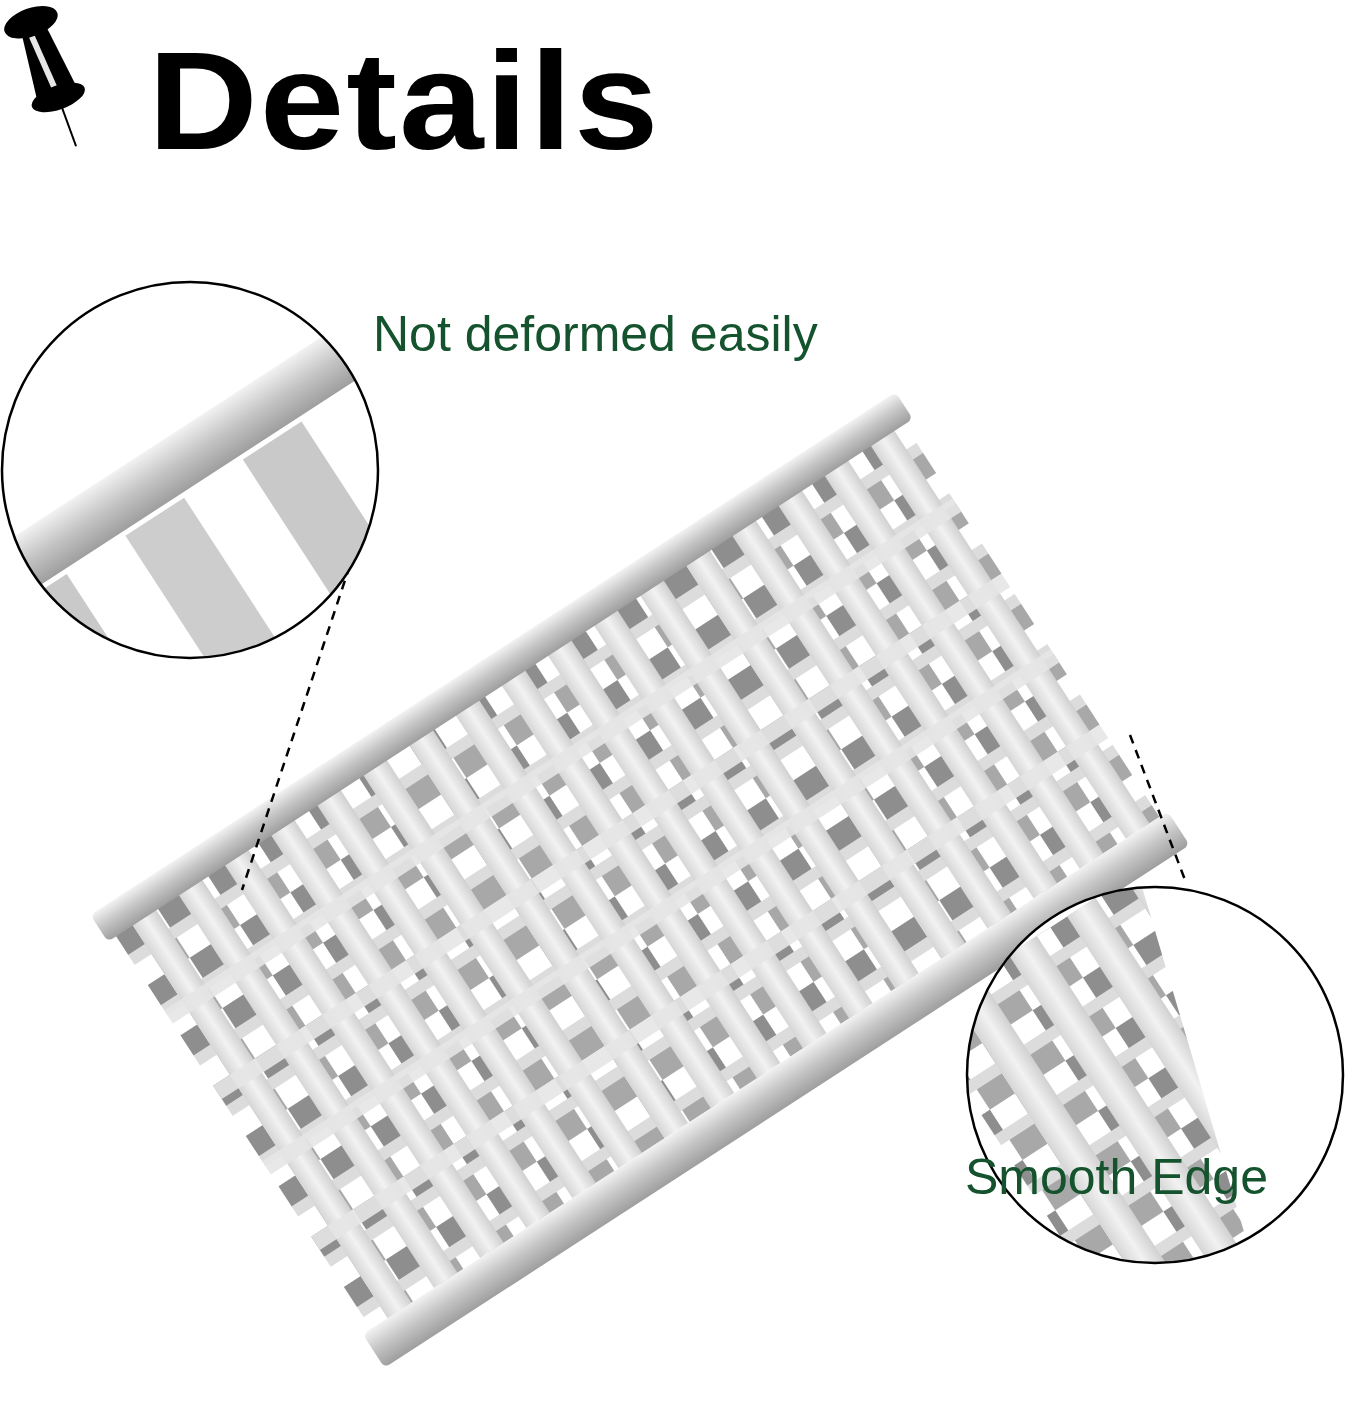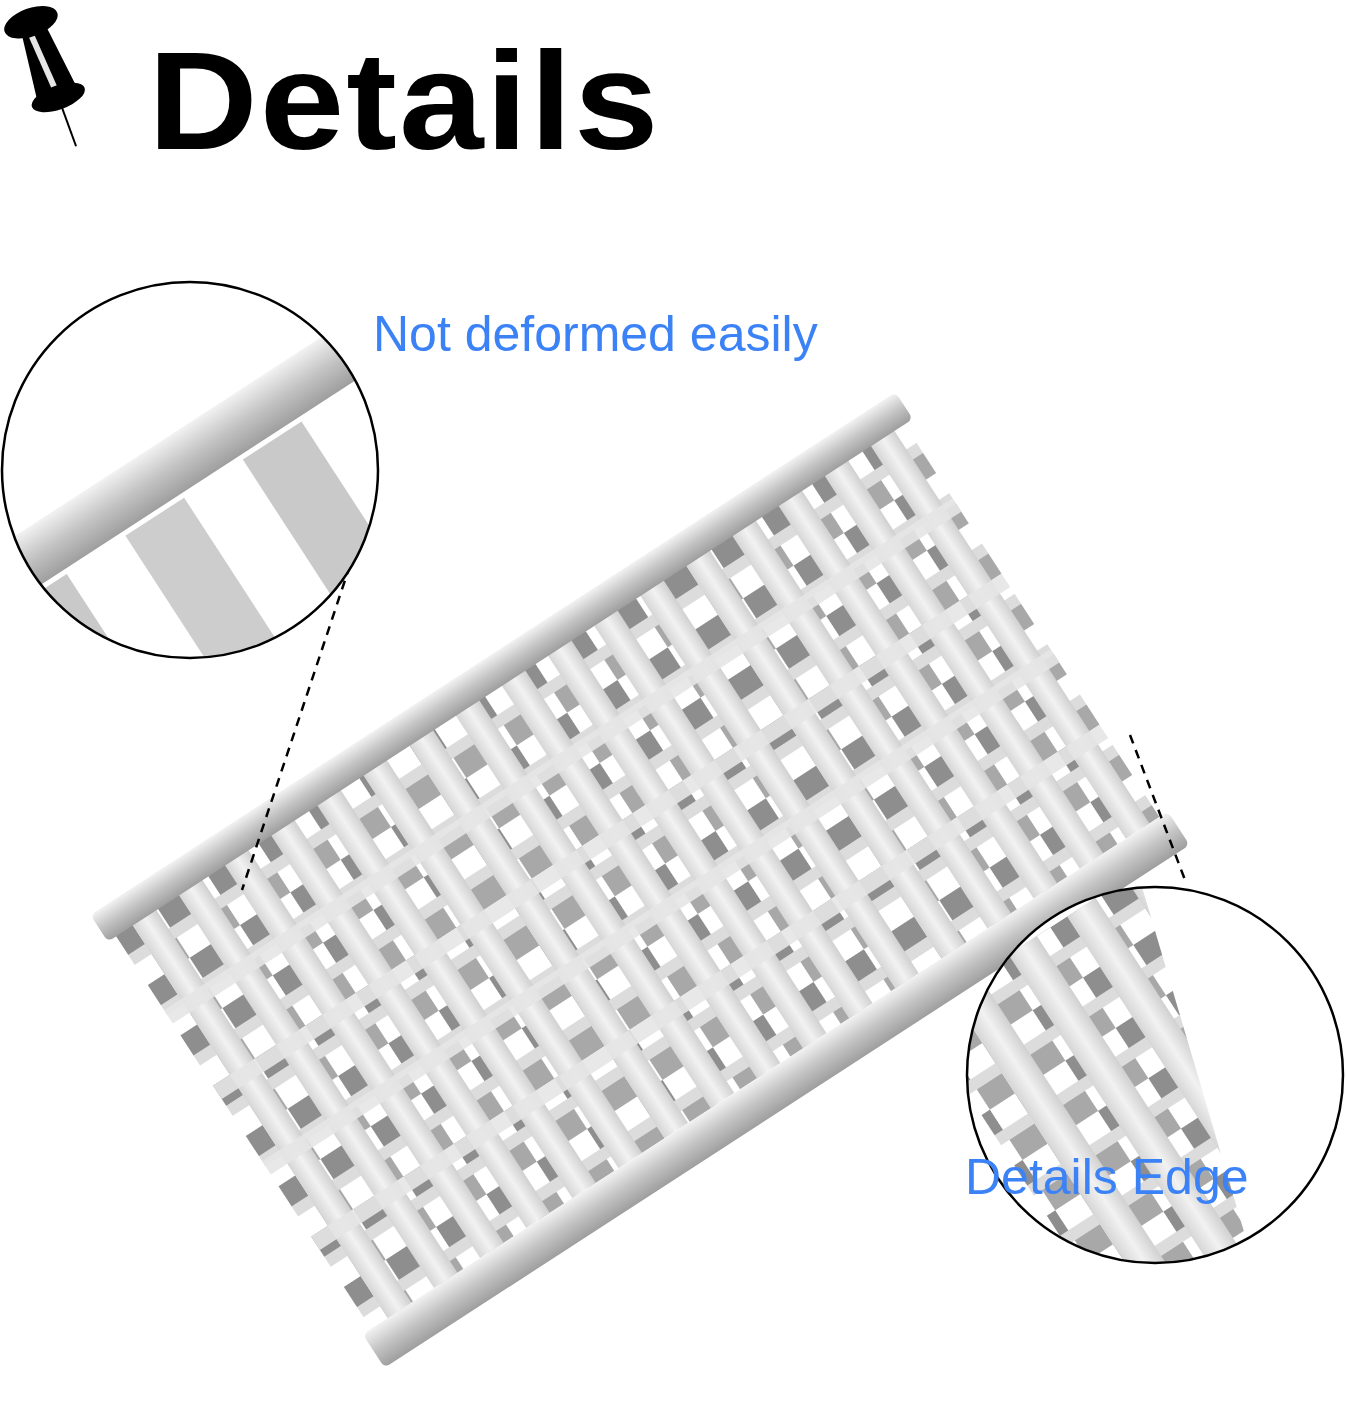--- a/index.html
+++ b/index.html
@@ -1,19 +1,19 @@
 <!DOCTYPE html>
 <html><head>
 <meta charset="utf-8">
 <style>
   html, body { margin:0; padding:0; background:#ffffff; }
   body { width:1347px; height:1421px; position:relative; overflow:hidden; font-family:"Liberation Sans", sans-serif; }
   .title { position:absolute; left:148px; top:30px; font-family:"Liberation Sans", sans-serif; font-weight:700; font-size:152px; line-height:1; color:#000; letter-spacing:2px; transform:scaleY(0.92); transform-origin:left top; }
   .pin { position:absolute; left:0; top:0; width:100px; height:150px; }
-  .label { position:absolute; font-family:"Liberation Sans", sans-serif; font-size:50px; color:#3b82f6; white-space:nowrap; }
+  .label { position:absolute; font-family:"Liberation Sans", sans-serif; font-size:50px; color:#14532d; white-space:nowrap; }
   .label-top { left:373px; top:305px; }
   .label-bottom { left:965px; top:1148px; }
   .scene { position:absolute; left:0; top:0; width:1347px; height:1421px; }
 </style>
 </head>
 <body>
 
 <svg class="scene" viewBox="0 0 1347 1421" xmlns="http://www.w3.org/2000/svg">
   <defs>
     <linearGradient id="frameGrad" x1="0" y1="0" x2="0" y2="1">
@@ -115,13 +115,13 @@
     <path d="M32 28 L58 28 L66 95 L24 95 Z" fill="#000"></path>
     <path d="M38 32 L44 32 L48 92 L42 92 Z" fill="#fff" opacity="0.9"></path>
     <ellipse cx="45" cy="98" rx="28" ry="12" fill="#000"></ellipse>
     <line x1="45" y1="108" x2="45" y2="150" stroke="#000" stroke-width="2"></line>
   </g>
 </svg>
 
 <div class="title">Details</div>
 
 <div class="label label-top">Not deformed easily</div>
-<div class="label label-bottom">Details Edge</div>
+<div class="label label-bottom">Smooth Edge</div>
 
 </body></html>

